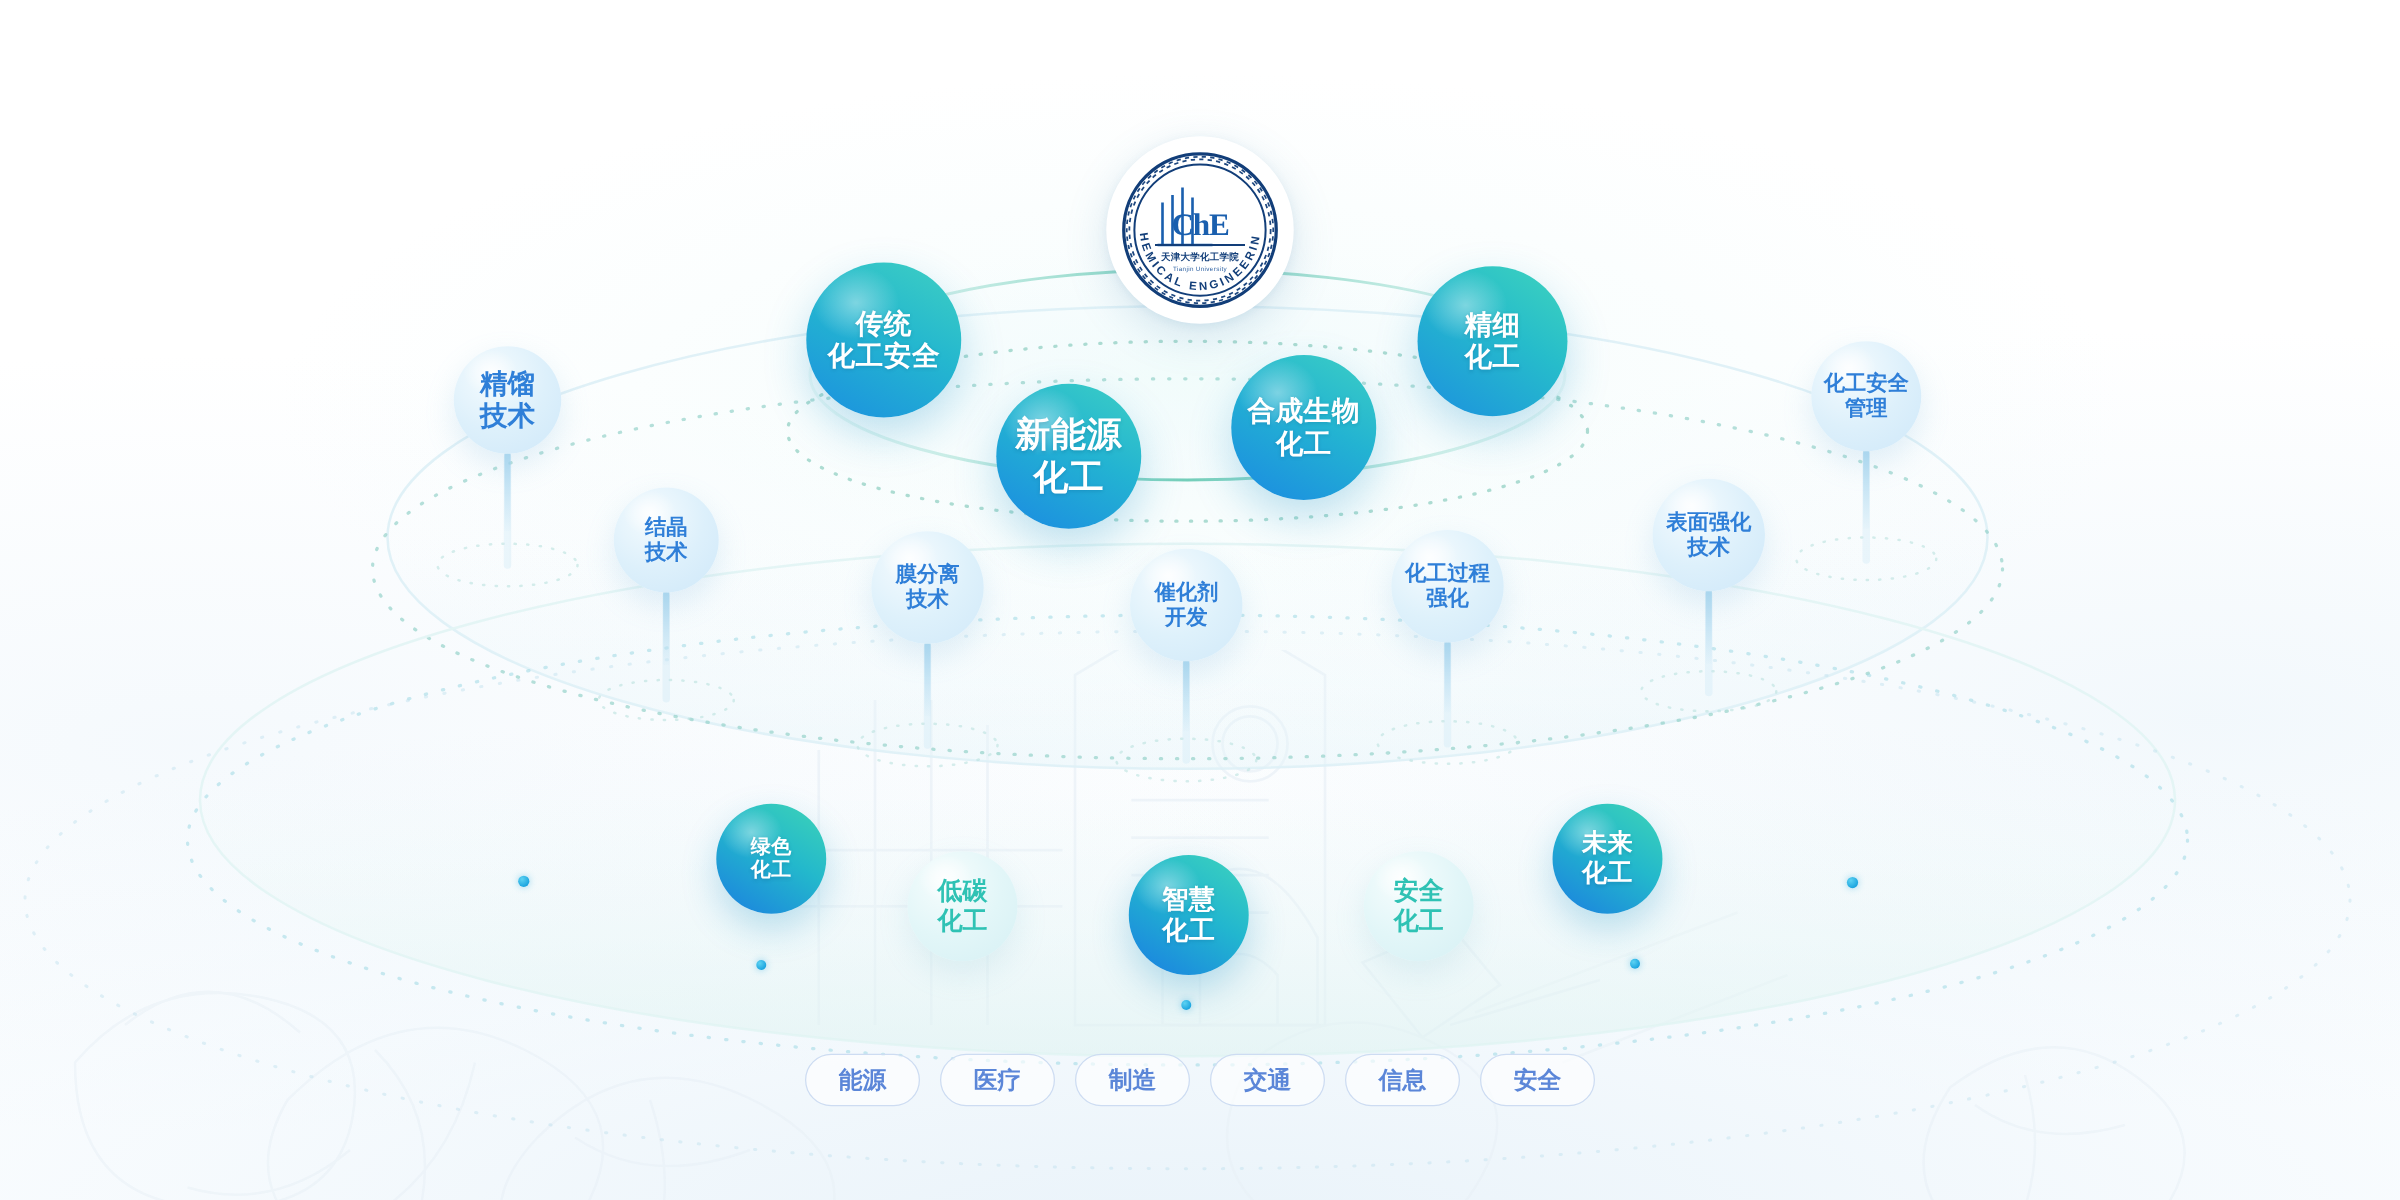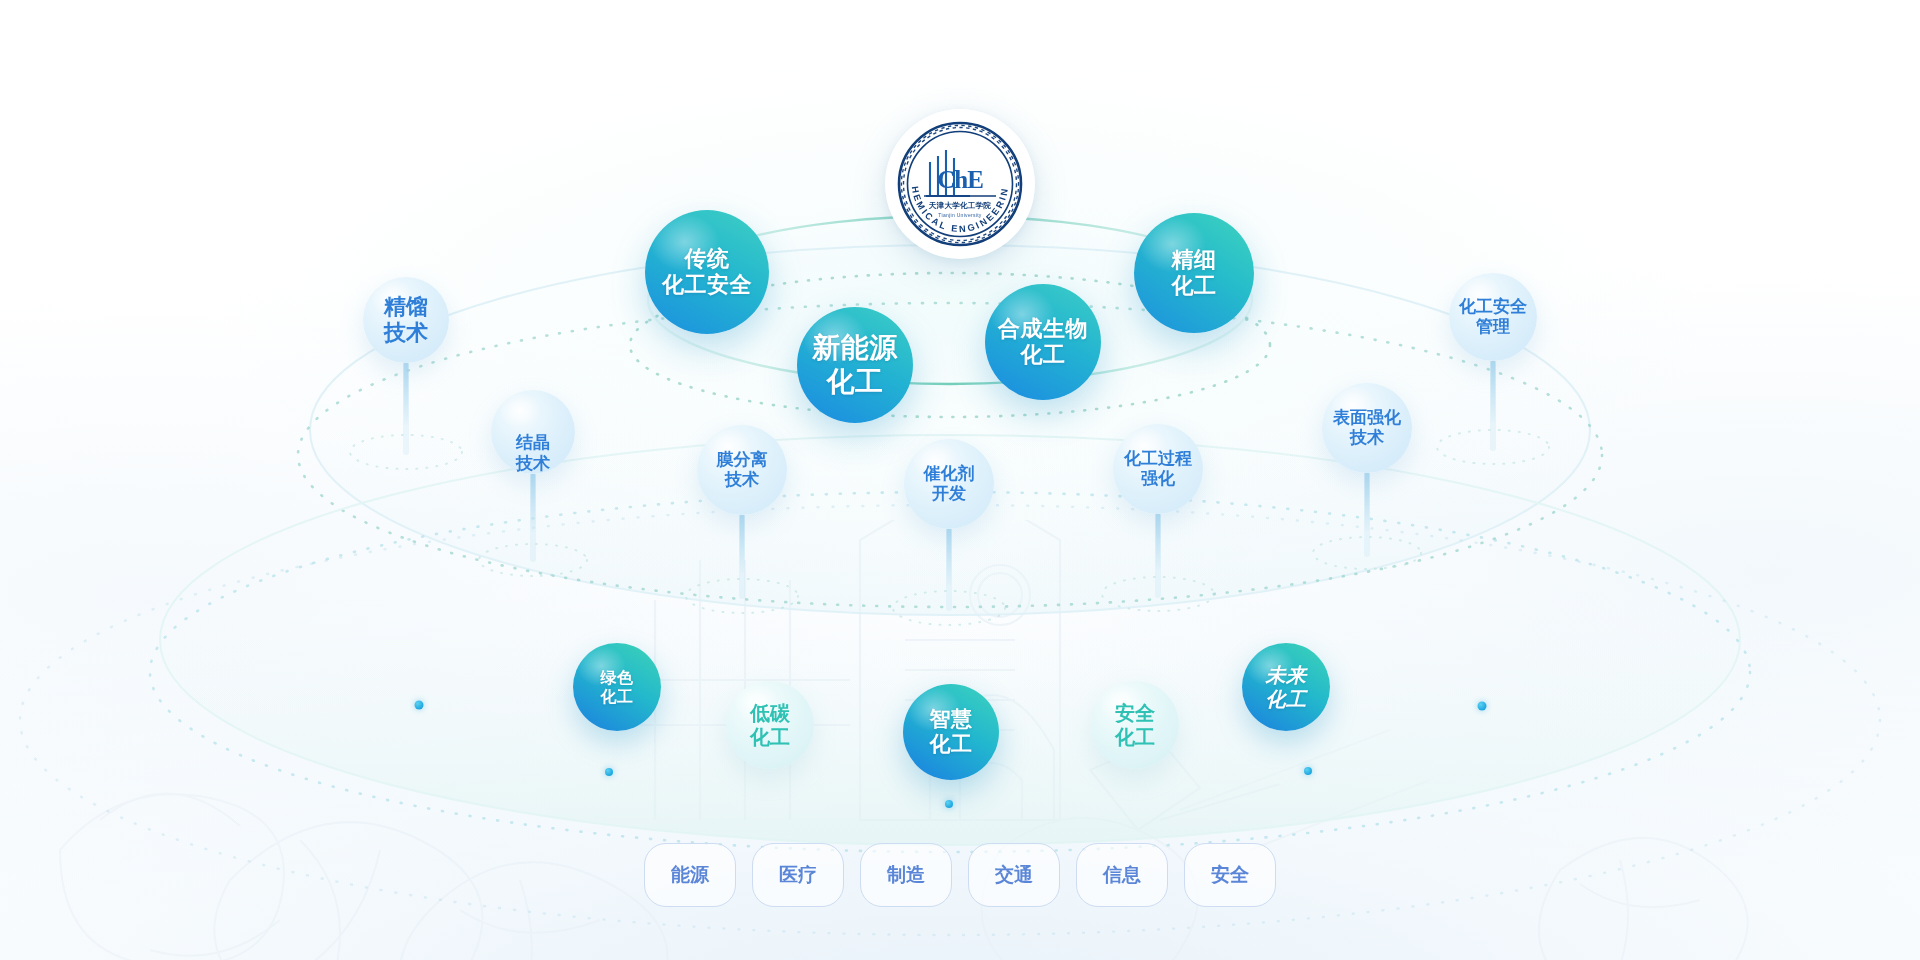--- a/index.html
+++ b/index.html
@@ -64,21 +64,21 @@
          box-shadow:0 10px 34px rgba(80,140,180,.20), 0 2px 8px rgba(80,140,180,.10);
          display:flex; align-items:center; justify-content:center; }
 
   
   #pills{ position:absolute; left:50%; transform:translateX(-50%);
           display:flex; gap:16px; }
   .pill{
     border:1.5px solid #cddcf2; border-radius:22px;
     background:rgba(255,255,255,.62);
     color:#5b86d8; font-size:19px; font-weight:700;
-    padding:18px 26px; white-space:nowrap;
+    padding:7px 26px; white-space:nowrap;
   }
 
   
   .dot{ position:absolute; border-radius:50%; transform:translate(-50%,-50%);
         background:radial-gradient(circle at 35% 32%, #5cd2f2 0%, #1da6e0 70%, #1593cf 100%);
         box-shadow:0 0 6px rgba(40,170,225,.45); }
 </style>
 </head>
 <body>
 
@@ -233,21 +233,21 @@
   <div class="node bubble" style="left:406px; top:320px; width:86px; height:86px; font-size:22px; color:#2f7fd8;
               background:radial-gradient(circle at 36% 28%, #f4fbfe 0%, #ddf0fb 52%, #cfe8f9 100%);
               box-shadow:0 10px 24px rgba(120,180,220,.20);">
     <span class="lbl">精馏
 技术</span>
     <span class="stem" style="height:62px;"></span>
   </div>
 
   <div class="node bubble" style="left:533px; top:432px; width:84px; height:84px; font-size:17px; color:#2f7fd8;
               background:radial-gradient(circle at 36% 28%, #f4fbfe 0%, #ddf0fb 52%, #cfe8f9 100%);
-              box-shadow:0 10px 24px rgba(120,180,220,.20);align-items:flex-end;">
+              box-shadow:0 10px 24px rgba(120,180,220,.20);">
     <span class="lbl">结晶
 技术</span>
     <span class="stem" style="height:58px;"></span>
   </div>
 
   <div class="node bubble" style="left:742px; top:470px; width:90px; height:90px; font-size:17px; color:#2f7fd8;
               background:radial-gradient(circle at 36% 28%, #f5fbfe 0%, #def1fb 52%, #d1e9f9 100%);
               box-shadow:0 10px 24px rgba(120,180,220,.20);">
     <span class="lbl">膜分离
 技术</span>
@@ -309,21 +309,21 @@
 
   <div class="node bubble" style="left:1135px; top:725px; width:88px; height:88px; font-size:20px; color:#2fc2b4;
               background:radial-gradient(circle at 36% 28%, #f6fdfd 0%, #e2f6f8 52%, #d6f0f4 100%);
               box-shadow:0 10px 24px rgba(130,195,210,.18);">
     <span class="lbl">安全
 化工</span>
   </div>
 
   <div class="node solid" style="left:1286px; top:687px; width:88px; height:88px; font-size:20px;
               background:linear-gradient(212deg,#3ed4b6 0%,#23b8cc 45%,#1b7fe0 100%);
-              box-shadow:0 12px 28px rgba(35,150,200,.28);font-style:italic;">
+              box-shadow:0 12px 28px rgba(35,150,200,.28);">
     <span class="lbl">未来
 化工</span>
   </div>
 
   <div class="dot" style="left:419px;  top:705px; width:9px;  height:9px;"></div>
   <div class="dot" style="left:609px;  top:772px; width:8px;  height:8px;"></div>
   <div class="dot" style="left:949px;  top:804px; width:8px;  height:8px;"></div>
   <div class="dot" style="left:1308px; top:771px; width:8px;  height:8px;"></div>
   <div class="dot" style="left:1482px; top:706px; width:9px;  height:9px;"></div>
 

